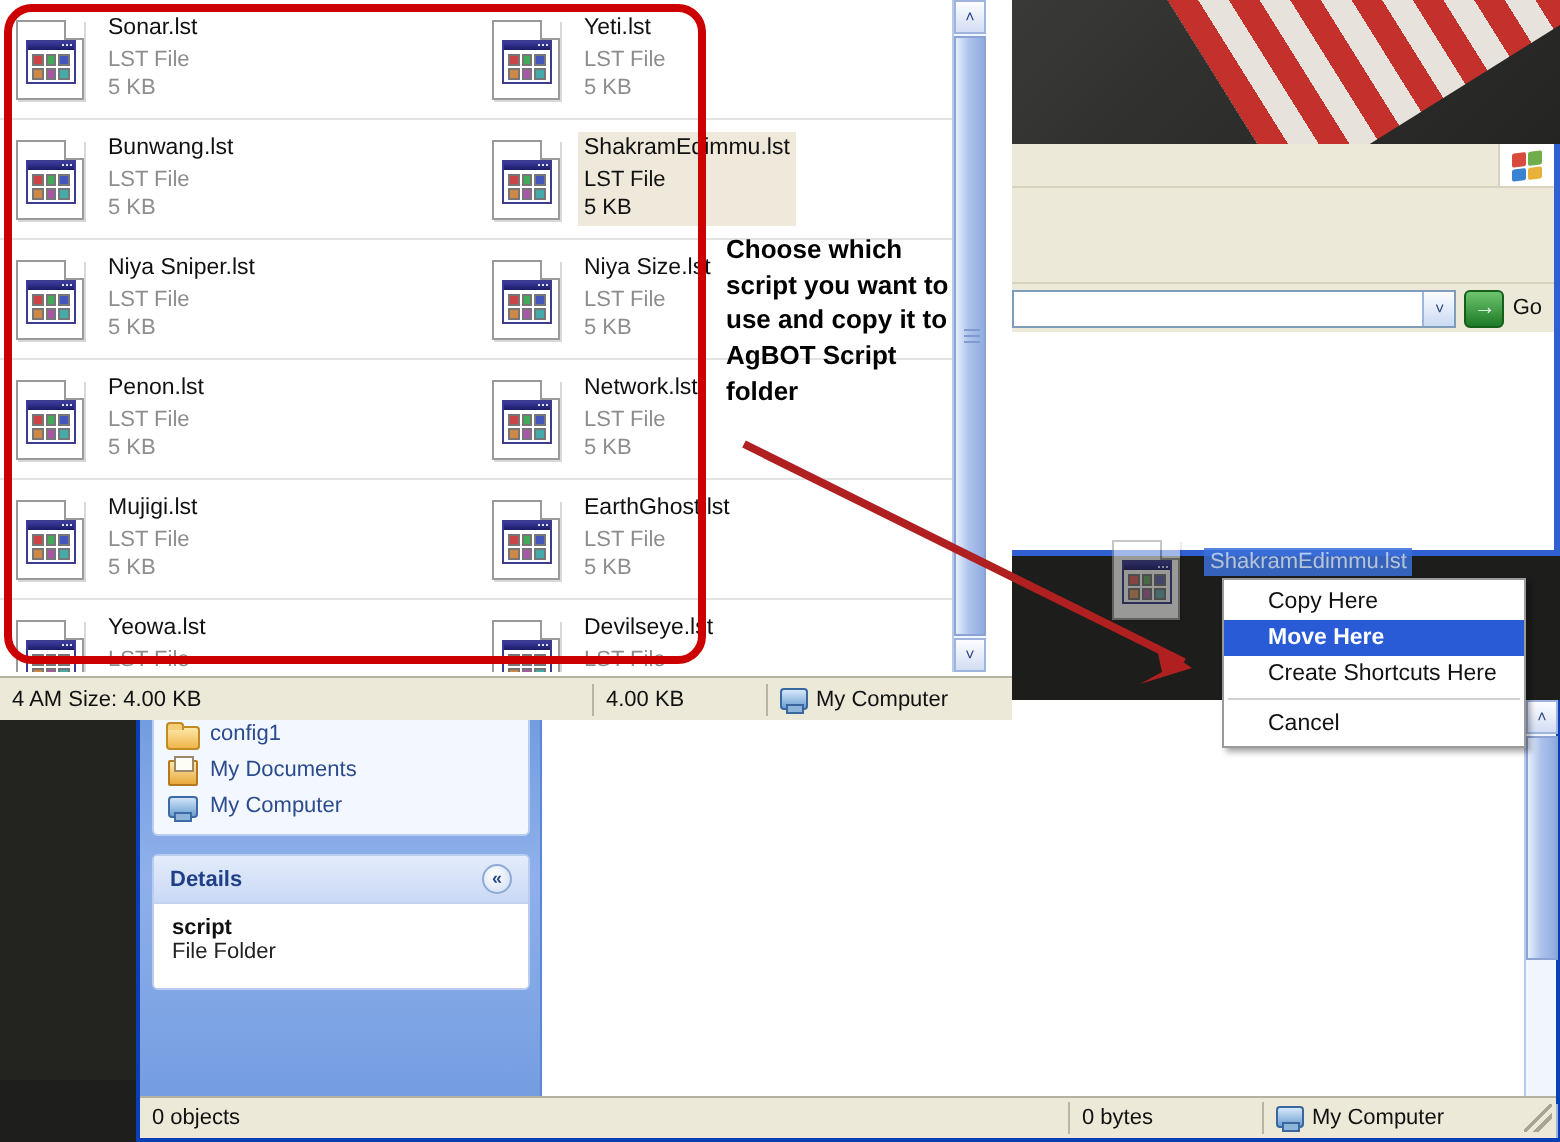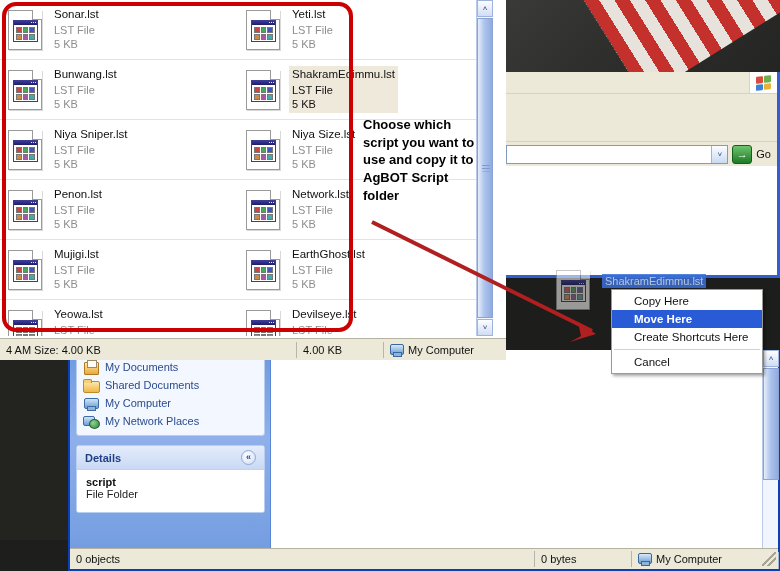--- a/index.html
+++ b/index.html
@@ -362,34 +362,30 @@
   </div>
   <div id="urw-content"></div>
 </div>
 
 <div id="lower-window">
   <div class="lw-body">
     <div class="lw-sidebar">
       <div class="lw-panel places">
         <div class="lw-links" id="lw-links">
             <div class="lw-link">
+              <span class="ic ic-folder"></span>
+              <span>config1</span>
+            </div>
+            <div class="lw-link">
               <span class="ic ic-docs"></span>
               <span>My Documents</span>
             </div>
             <div class="lw-link">
-              <span class="ic ic-folder"></span>
-              <span>Shared Documents</span>
-            </div>
-            <div class="lw-link">
               <span class="ic ic-pc"></span>
               <span>My Computer</span>
-            </div>
-            <div class="lw-link">
-              <span class="ic ic-net"></span>
-              <span>My Network Places</span>
             </div>
           </div>
       </div>
       <div class="lw-panel">
         <div class="lw-details-hdr">
           <span>Details</span>
           <span class="chev-btn">
             <span>«</span>
           </span>
         </div>

